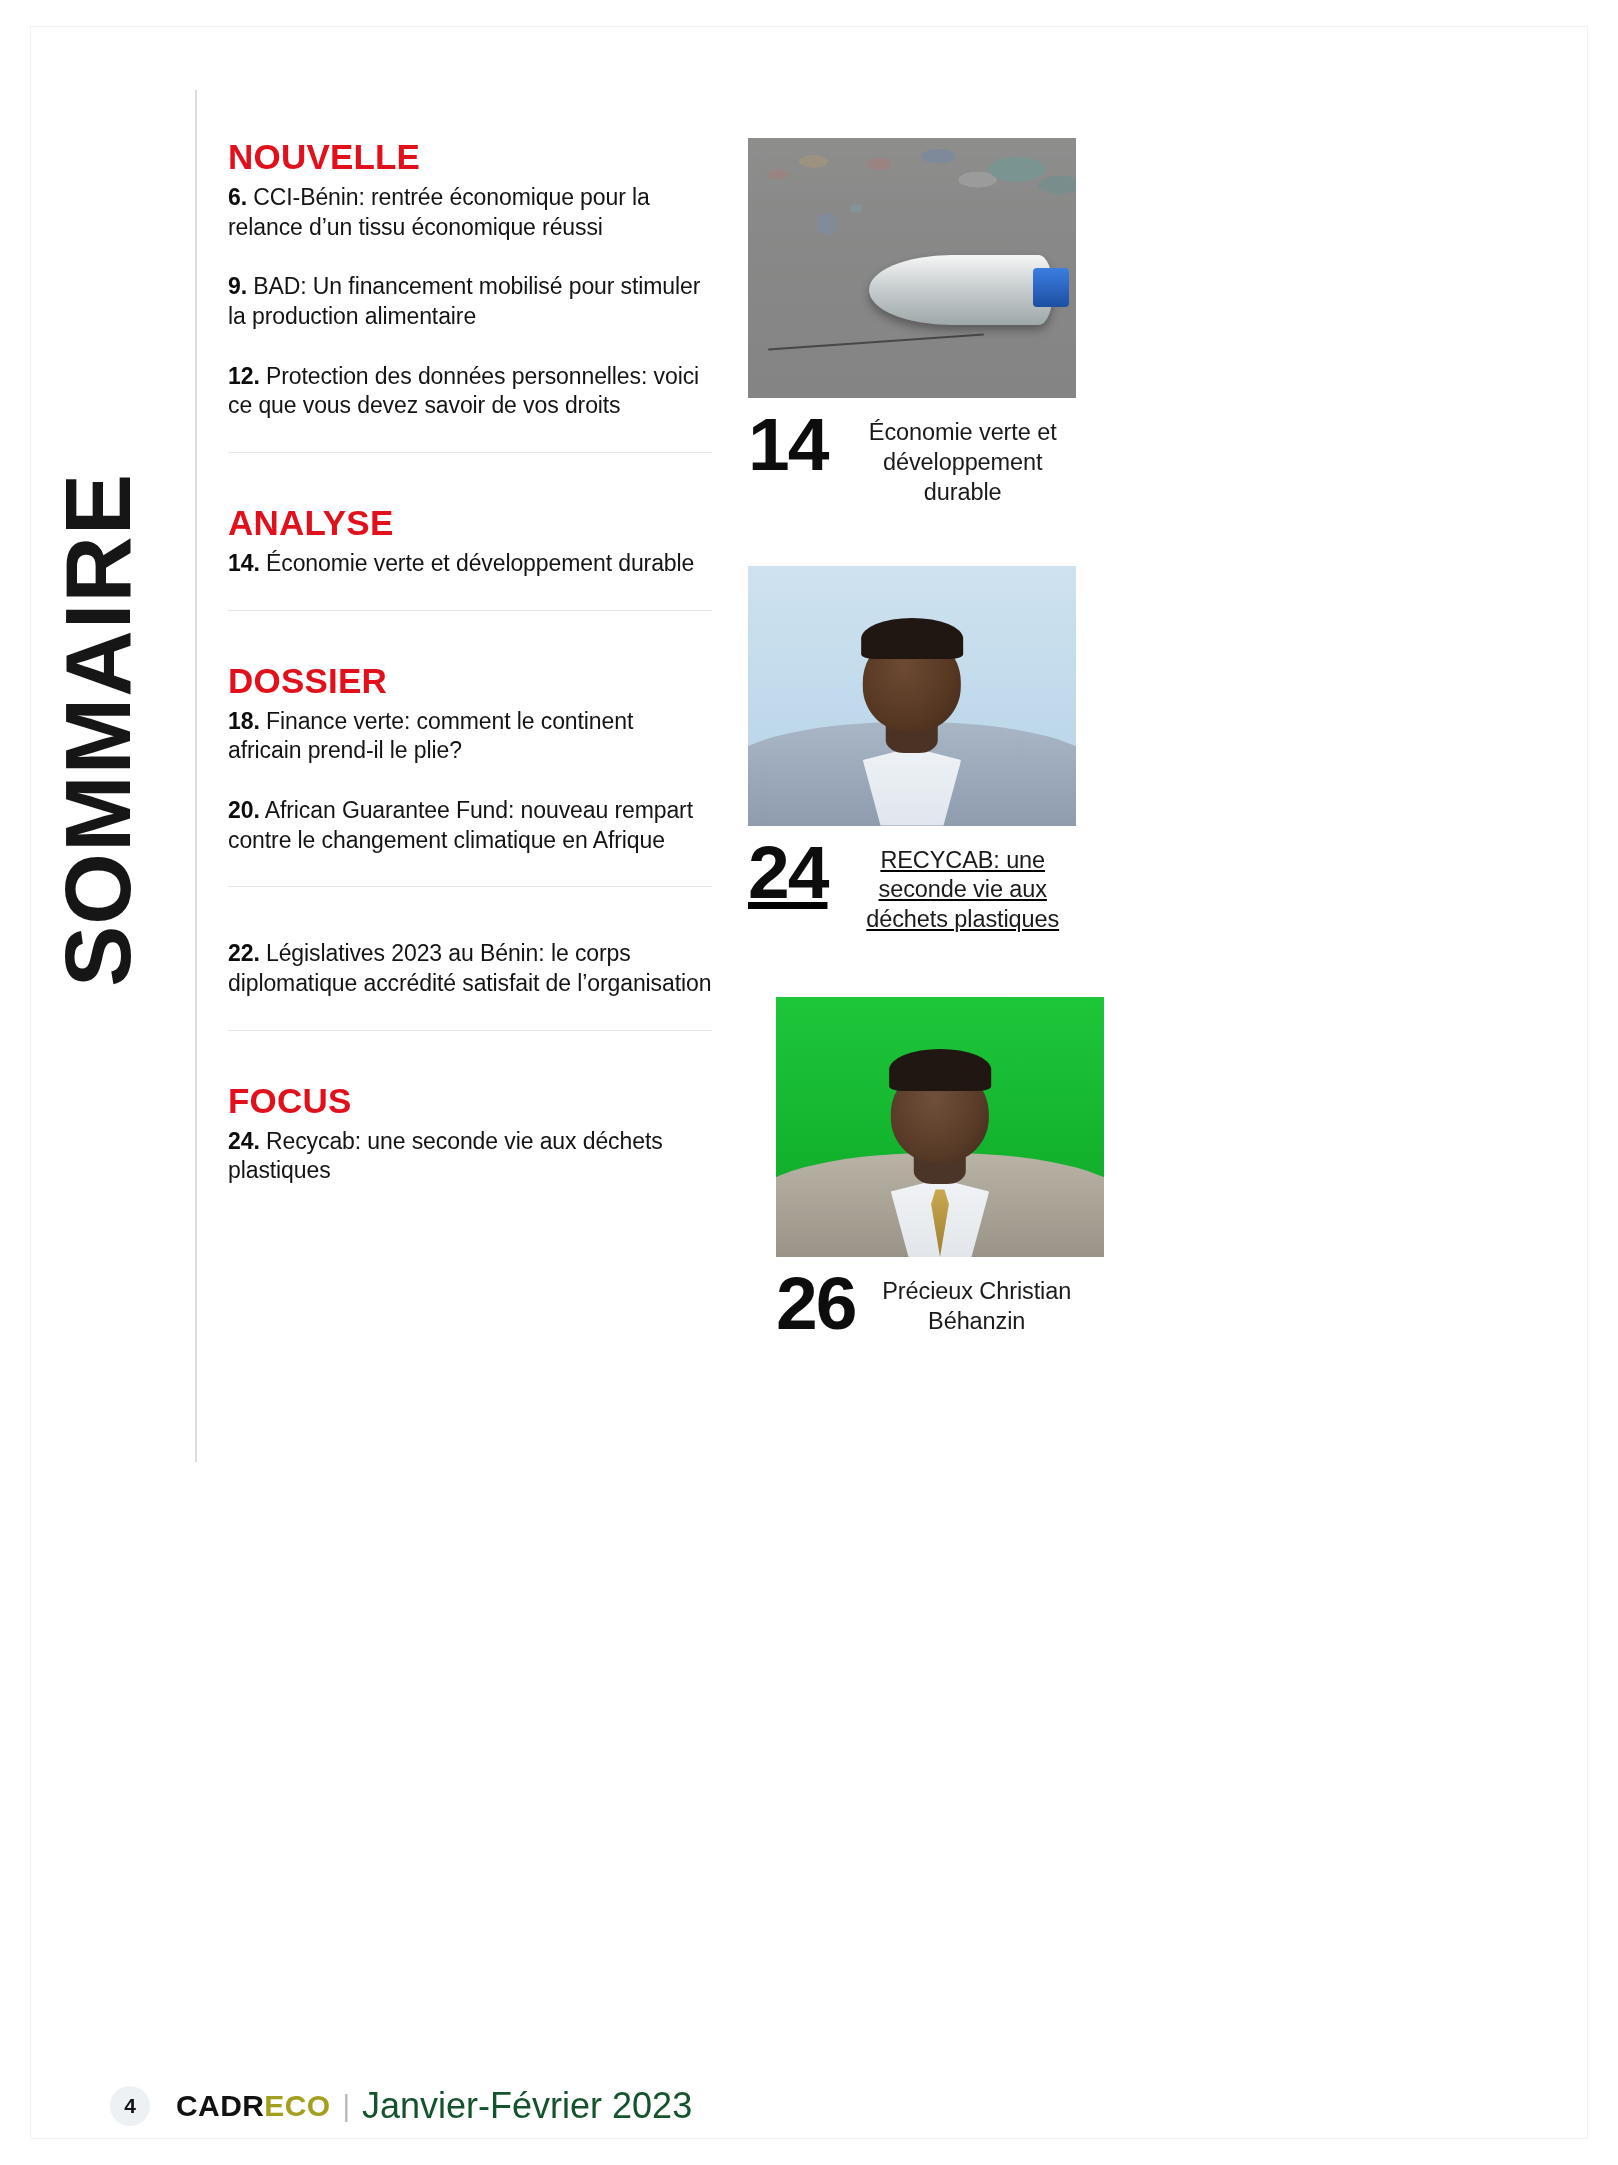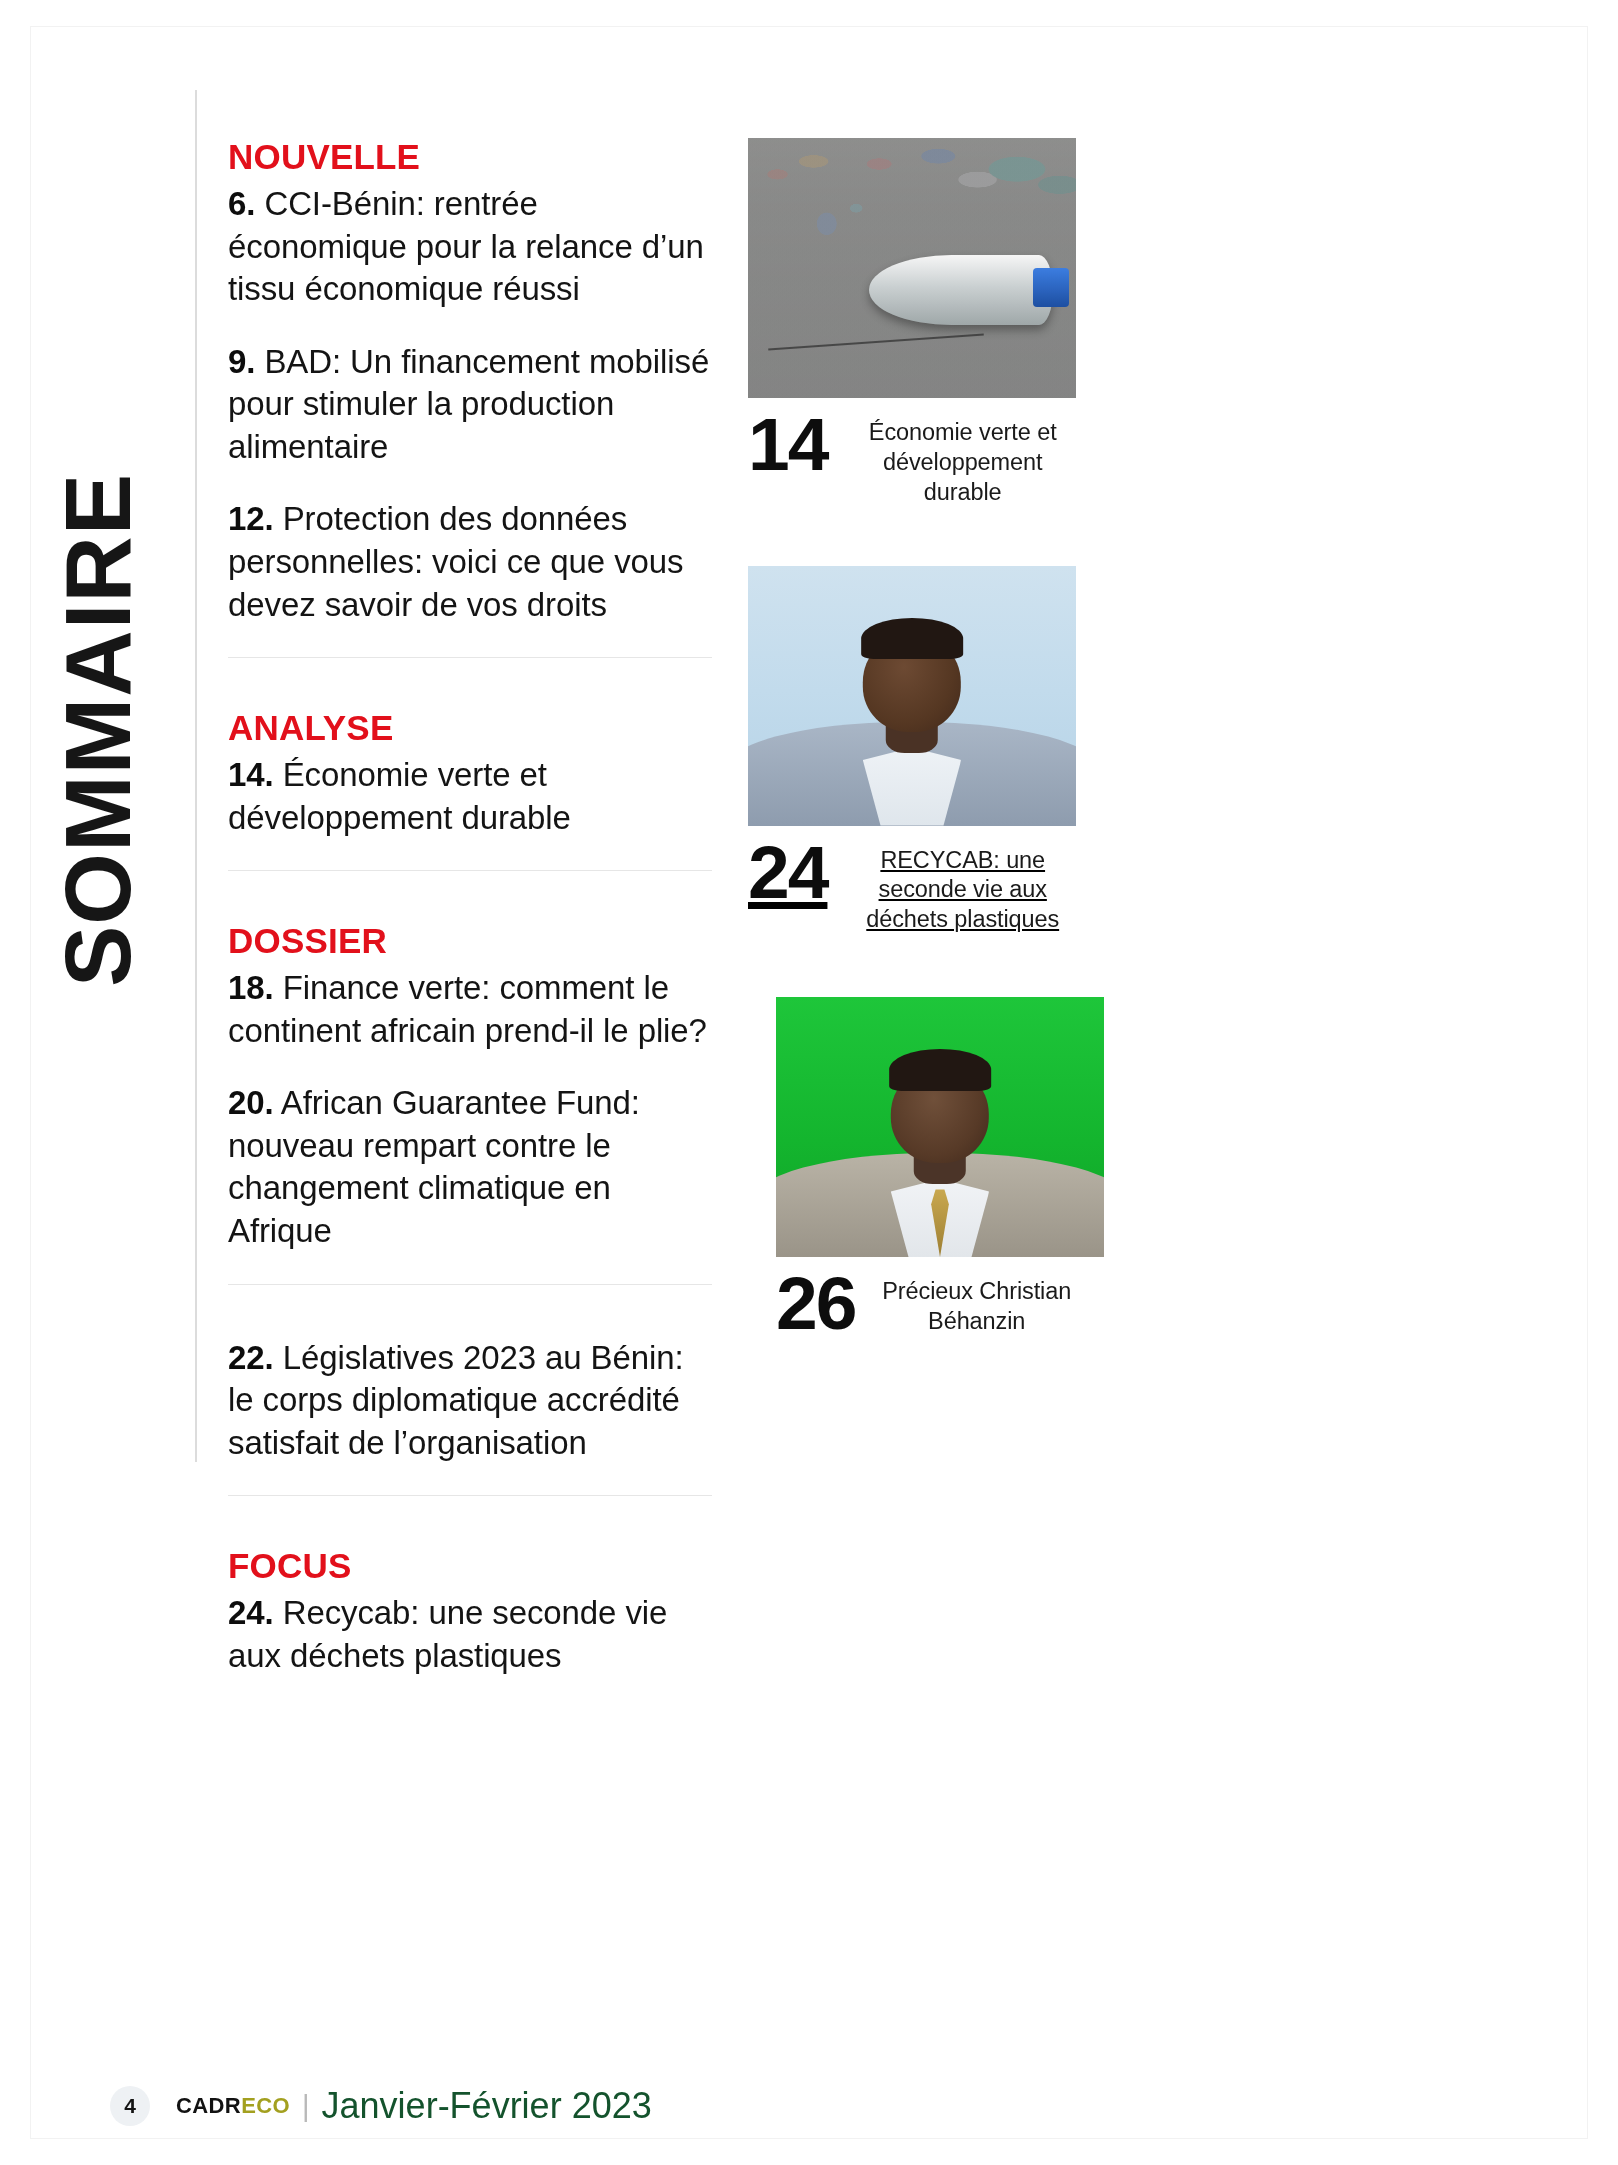--- a/index.html
+++ b/index.html
@@ -60,21 +60,21 @@
   .sec-head{
     color:#e2101b;
     font-weight:bold;
     font-size:35px;
     letter-spacing:0.2px;
     line-height:1;
     margin:0 0 9px 0;
     font-family:"Liberation Sans","DejaVu Sans",sans-serif;
   }
   .entry{
-    font-size:33px;
+    font-size:23px;
     line-height:1.29;
     color:#141414;
     margin:0 0 30px 0;
     font-weight:400;
     letter-spacing:-0.1px;
   }
   .entry:last-child{margin-bottom:0;}
   .entry .num{
     font-weight:bold;
     color:#0d0d0d;
@@ -252,21 +252,21 @@
     display:flex;align-items:center;
   }
   .pg-badge{
     width:40px;height:40px;border-radius:50%;
     background:#eef1f4;
     display:flex;align-items:center;justify-content:center;
     font-size:21px;font-weight:bold;color:#141414;
     margin-right:26px;
   }
   .brand{
-    font-size:22px;font-weight:bold;letter-spacing:0.4px;
+    font-size:30px;font-weight:bold;letter-spacing:0.4px;
     color:#121212;
   }
   .brand .eco{color:#a3a020;}
   .foot-sep{
     display:inline-block;
     margin:0 12px;
     color:#b9b9b9;
     font-weight:300;
     font-size:29px;
   }

